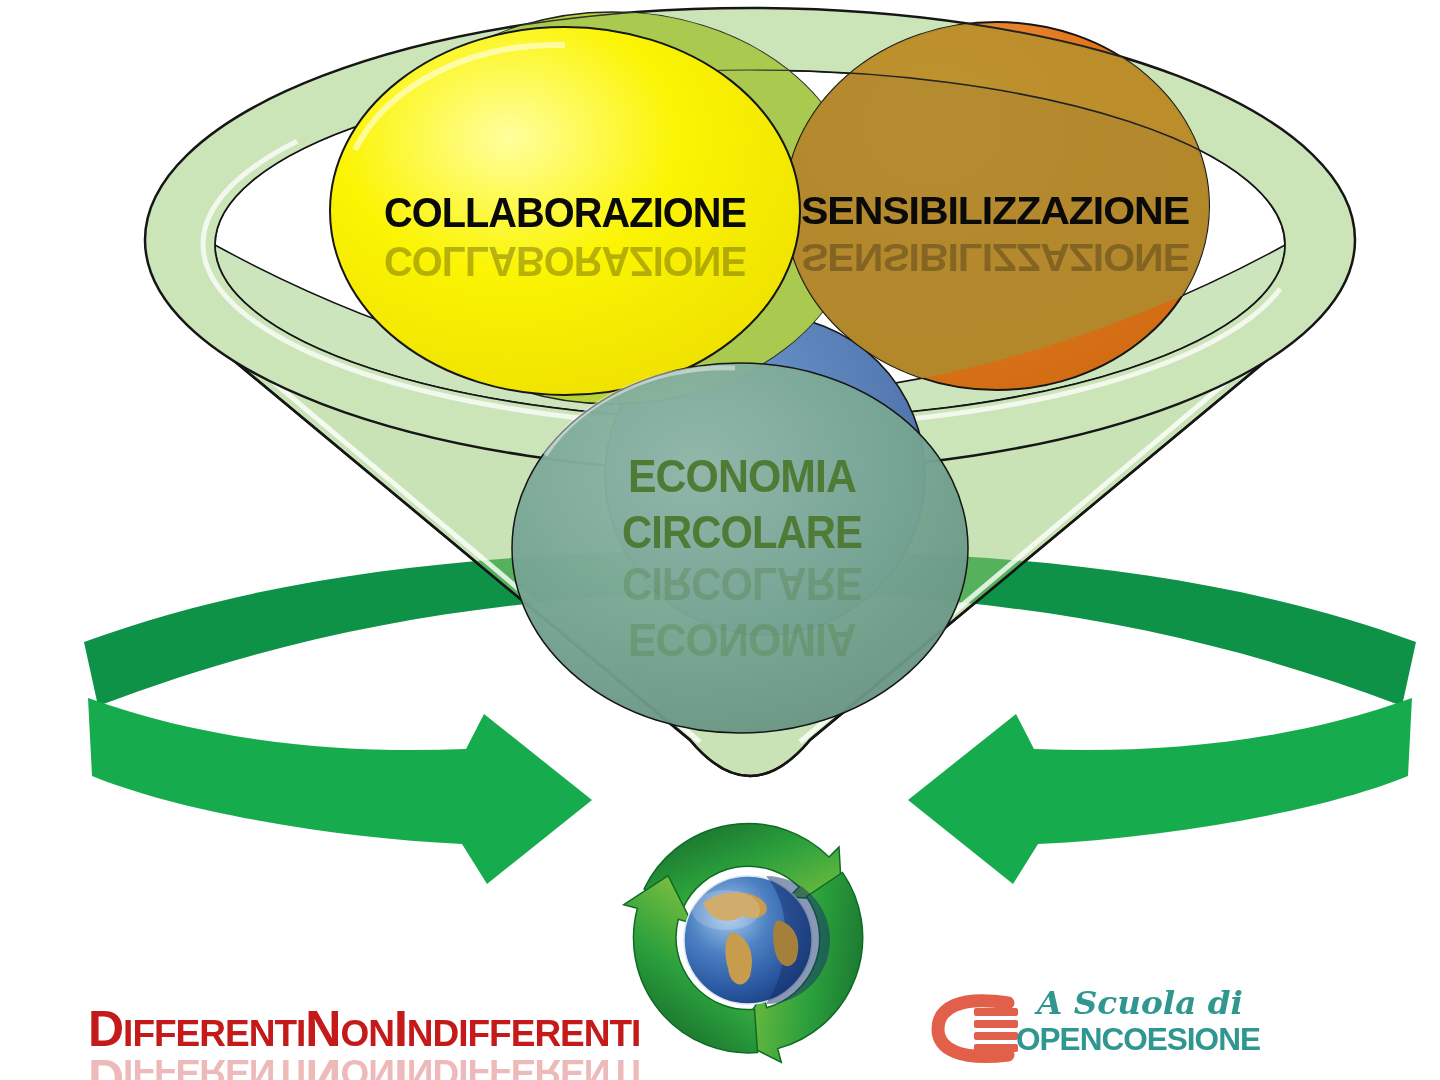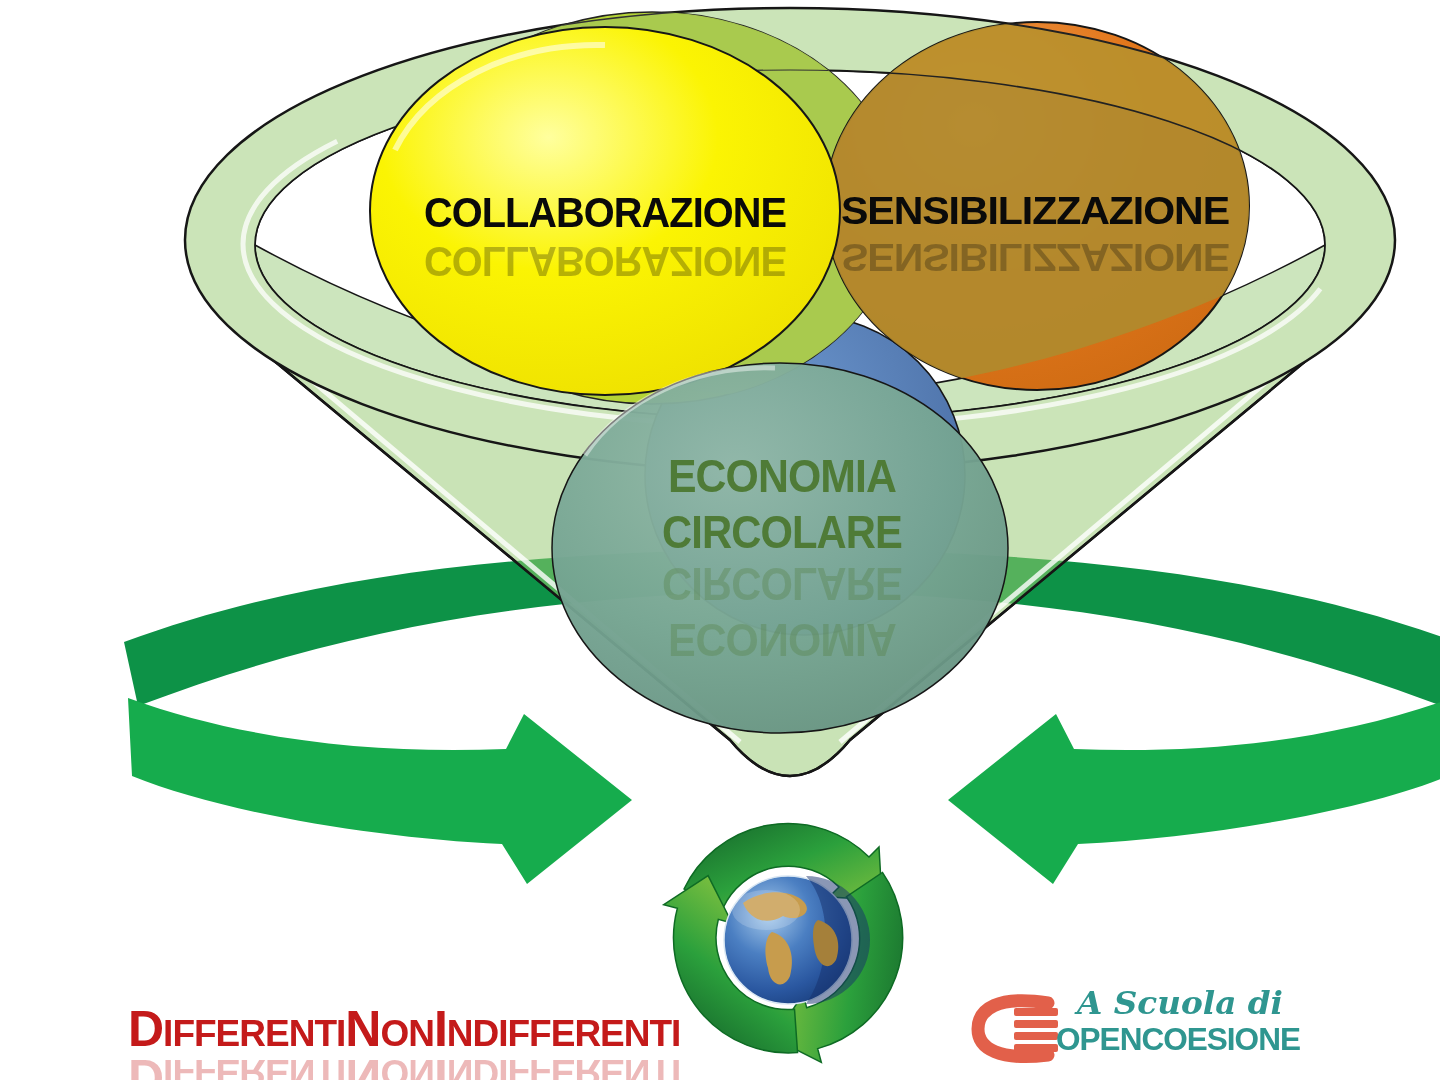--- a/index.html
+++ b/index.html
@@ -1,18 +1,18 @@
 <!DOCTYPE html>
 <html><head>
 <meta charset="utf-8">
 <style>
   html,body{margin:0;padding:0;background:#fff;}
   body{width:1440px;height:1080px;position:relative;overflow:hidden;
        font-family:"Liberation Sans", sans-serif;}
-  #stage{position:absolute;inset:0;padding-left:40px;}
+  #stage{position:absolute;inset:0;}
   svg{display:block;}
   text{font-family:"Liberation Sans", sans-serif;}
   .lbl{font-weight:bold;}
   .script{font-family:"DejaVu Serif", serif;font-style:italic;font-weight:bold;}
 </style>
 </head>
 <body>
 
 <div id="stage">
 <svg width="1440" height="1080" viewBox="0 0 1440 1080" xmlns="http://www.w3.org/2000/svg">

